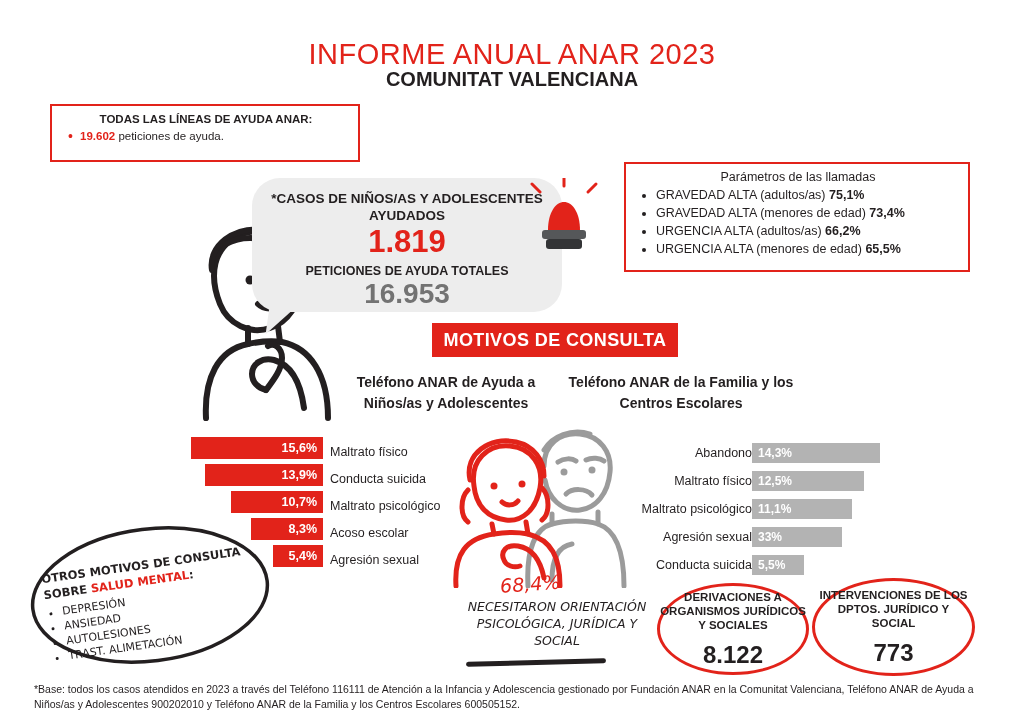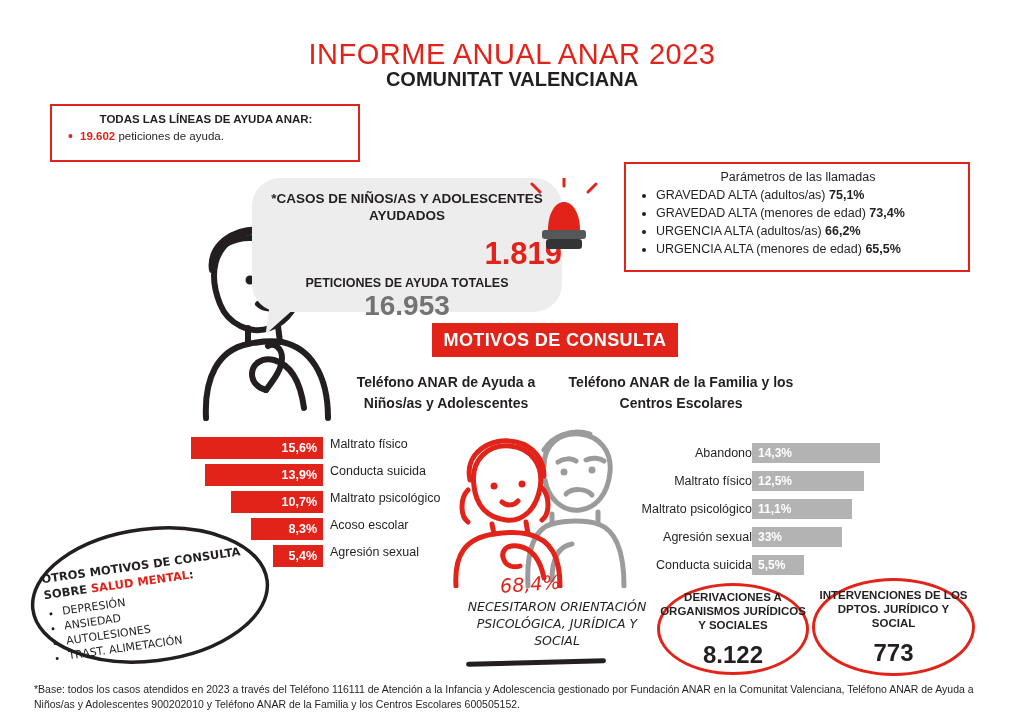--- a/index.html
+++ b/index.html
@@ -76,22 +76,21 @@
     border-radius: 28px;
     text-align: center;
     padding-top: 12px;
     box-sizing: border-box;
   }
   #bubble .b-lbl {
     font-size: 13.5px; font-weight: bold; line-height: 17px;
   }
   #bubble .b-num {
     font-size: 31px; font-weight: bold; color: #e2231a; line-height: 36px;
-    margin-top: 12px;
-    text-align: right;
+    margin-top: 0;
   }
   #bubble .b-lbl2 {
     font-size: 12.5px; font-weight: bold; margin-top: 4px;
   }
   #bubble .b-num2 {
     font-size: 28px; font-weight: bold; color: #737373; line-height: 32px;
   }
   
   #bubble-tail {
     top: 300px; left: 268px;
@@ -116,21 +115,21 @@
     top: 372px; left: 346px; width: 200px;
     text-align: center; font-size: 14px; font-weight: bold; line-height: 21px;
   }
   #head-right {
     top: 372px; left: 556px; width: 250px;
     text-align: center; font-size: 14px; font-weight: bold; line-height: 21px;
   }
 
   
   #left-chart { top: 437px; left: 160px; width: 320px; }
-  .lrow { display: flex; align-items: flex-start; height: 22px; margin-bottom: 5px; }
+  .lrow { display: flex; align-items: flex-end; height: 22px; margin-bottom: 5px; }
   .lrow .lbar {
     background: #e2231a; color: #ffffff;
     font-size: 12.5px; font-weight: bold;
     display: flex; align-items: center; justify-content: flex-end;
     height: 22px; padding-right: 6px; box-sizing: border-box;
     margin-left: auto;
   }
   .lrow .llab {
     font-size: 12.5px; color: #231f20; width: 150px; padding-left: 7px;
     white-space: nowrap;

